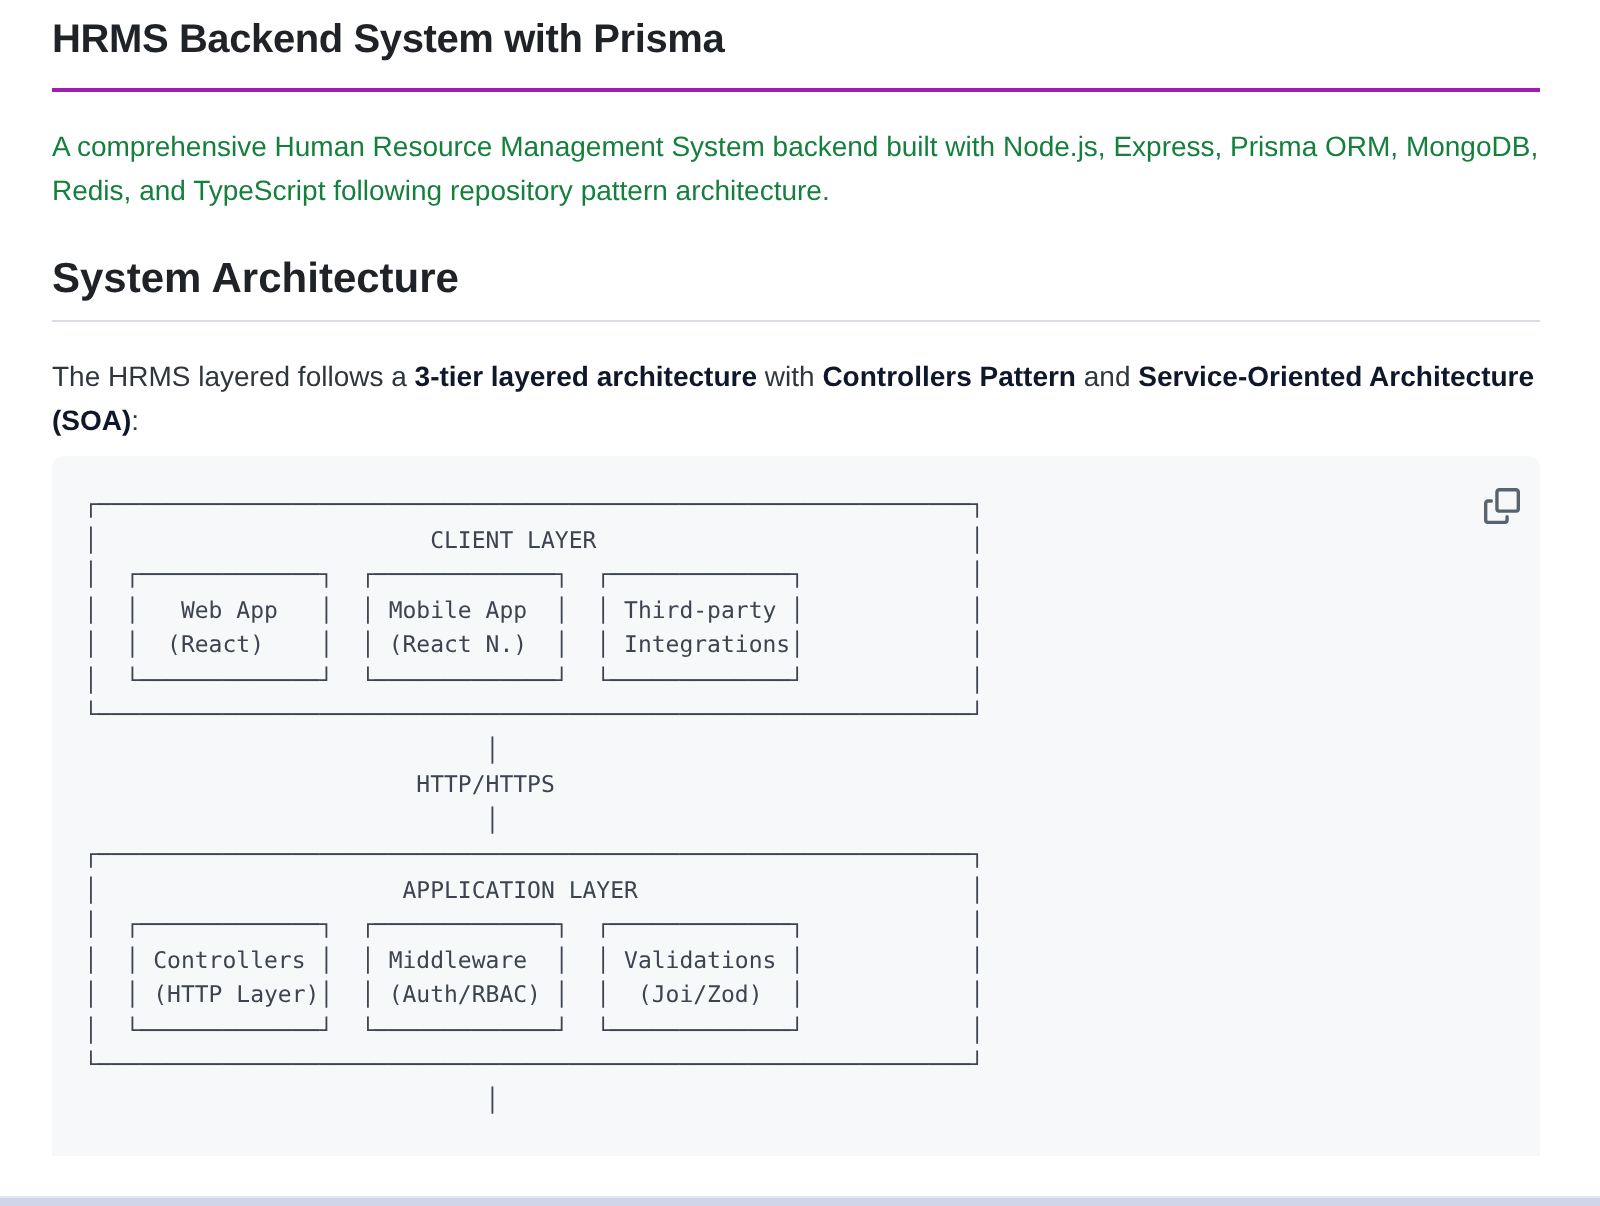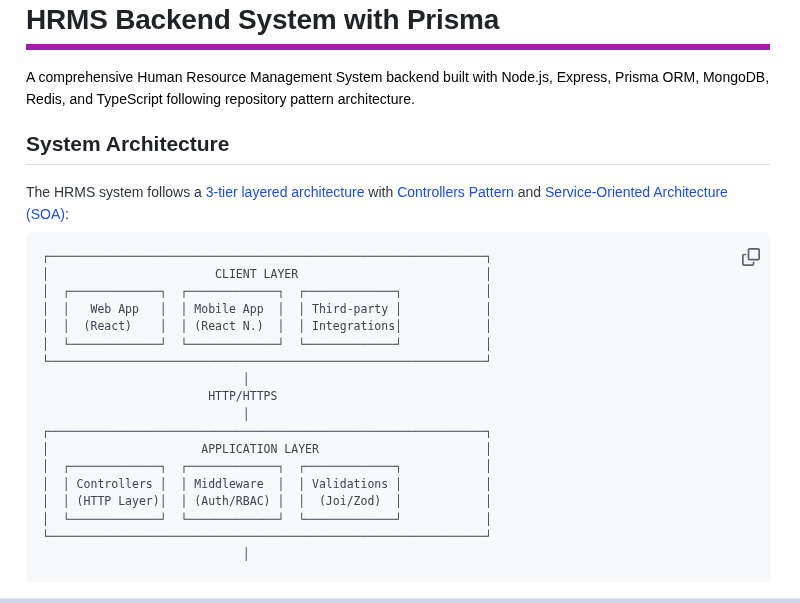--- a/index.html
+++ b/index.html
@@ -12,33 +12,33 @@
     font-family: "Liberation Sans", sans-serif;
     color: #1f2328;
     position: relative;
   }
   .content {
     padding: 0 30px 0 26px;
     box-sizing: border-box;
     width: 800px;
   }
   h1.doc-title {
-    font-size: 28px;
+    font-size: 20px;
     font-weight: 700;
     line-height: 36px;
     margin: 2px 0 0 0;
     padding-bottom: 6px;
-    border-bottom: 6px solid #a21caf;
+    border-bottom: 2px solid #a21caf;
     letter-spacing: -0.2px;
   }
   p.intro {
     font-size: 14px;
     line-height: 22px;
     margin: 16px 0 0 0;
-    color: #000000;
+    color: #15803d;
   }
   h2.section-heading {
     font-size: 21px;
     font-weight: 700;
     line-height: 28px;
     margin: 20px 0 16px 0;
     padding-bottom: 6px;
     border-bottom: 1px solid #d8dee4;
   }
   h3.subsection-heading {
@@ -46,21 +46,21 @@
     font-weight: 600;
     line-height: 24px;
     margin: 22px 0 0 0;
   }
   p.hld-paragraph {
     font-size: 14px;
     line-height: 22px;
     margin: 14px 0 0 0;
     color: #2f363d;
   }
-  p.hld-paragraph strong { color: #1d4ed8; font-weight: 400; }
+  p.hld-paragraph strong { color: #0f172a; font-weight: 700; }
   .codeblock {
     position: relative;
     margin-top: 7px;
     background: #f6f8fa;
     border-radius: 6px 6px 0 0;
     height: 350px; 
   }
   .codeblock pre {
     margin: 0;
     padding: 16px;
@@ -103,21 +103,21 @@
 
 <main class="content">
 
   <h1 class="doc-title">HRMS Backend System with Prisma</h1>
 
   <p class="intro">A comprehensive Human Resource Management System backend built with Node.js, Express, Prisma ORM, MongoDB, Redis, and TypeScript following repository pattern architecture.</p>
 
   <h2 class="section-heading">System Architecture</h2>
 
 
-  <p class="hld-paragraph"><span>The HRMS system follows a </span><strong>3-tier layered architecture</strong><span> with </span><strong>Controllers Pattern</strong><span> and </span><strong>Service-Oriented Architecture (SOA)</strong><span>:</span></p>
+  <p class="hld-paragraph"><span>The HRMS layered follows a </span><strong>3-tier layered architecture</strong><span> with </span><strong>Controllers Pattern</strong><span> and </span><strong>Service-Oriented Architecture (SOA)</strong><span>:</span></p>
 
   <div class="codeblock">
     <pre>┌───────────────────────────────────────────────────────────────┐
 │                        CLIENT LAYER                           │
 │  ┌─────────────┐  ┌─────────────┐  ┌─────────────┐            │
 │  │   Web App   │  │ Mobile App  │  │ Third-party │            │
 │  │  (React)    │  │ (React N.)  │  │ Integrations│            │
 │  └─────────────┘  └─────────────┘  └─────────────┘            │
 └───────────────────────────────────────────────────────────────┘
                              │

